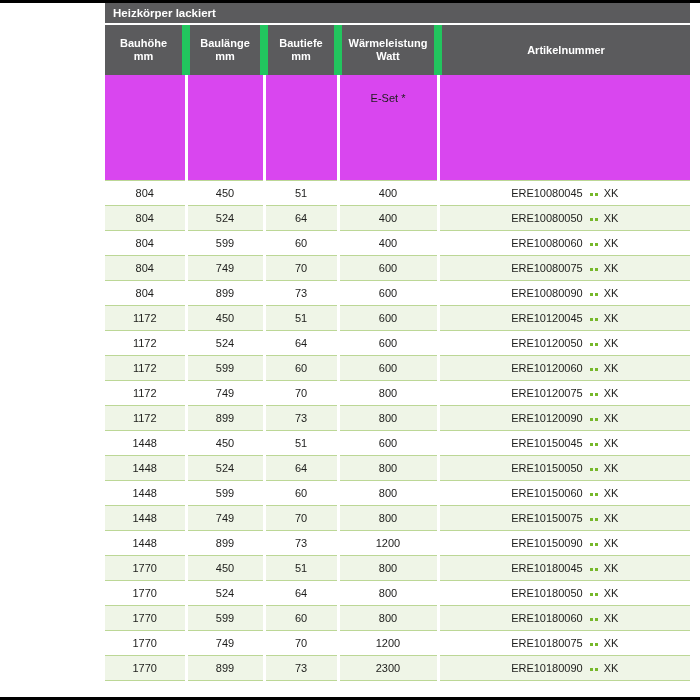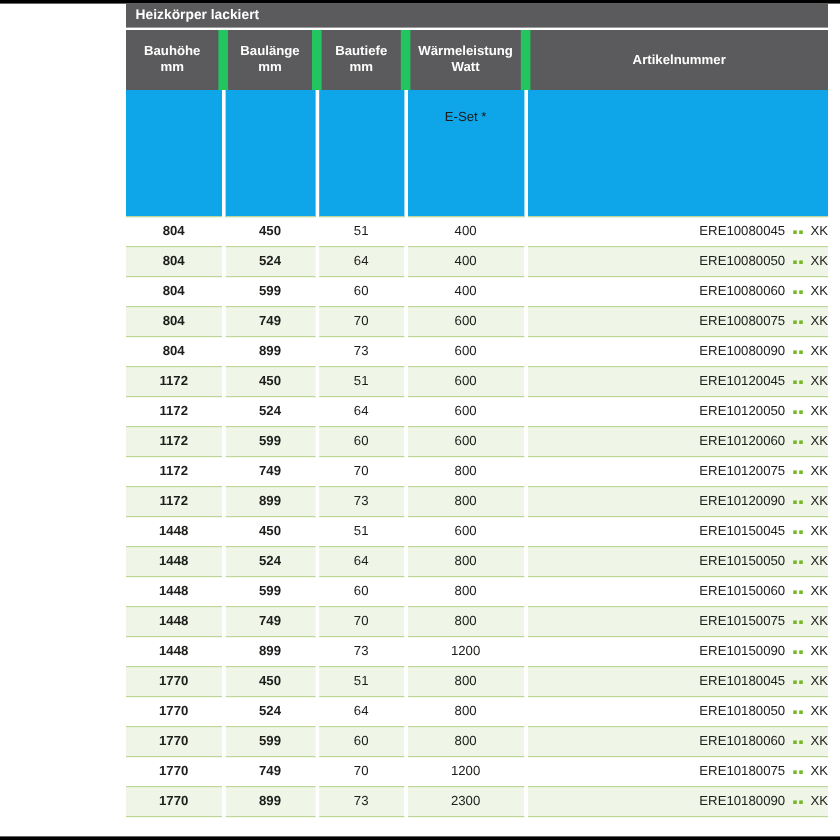--- a/index.html
+++ b/index.html
@@ -57,21 +57,21 @@
     padding: 0;
     border-right: 8px solid #22c55e;
   }
   th:last-child { border-right: none; }
   th span { display: block; }
   th span:empty { display: none; }
 
   
   tbody.subhead td {
     height: 105px;
-    background: #0ea5e9;
+    background: #d946ef;
     vertical-align: top;
     text-align: center;
     padding: 0;
     border-right: 3px solid #ffffff;
     border-bottom: 1px solid var(--row-line, #bcd796);
   }
   tbody.subhead td:last-child { border-right: none; }
   tbody.subhead .eset {
     padding-top: 17px;
     font-size: 11px;
@@ -83,23 +83,23 @@
     line-height: 24px;
     text-align: center;
     padding: 0;
     font-size: 11px;
     background: #ffffff;
     border-right: 3px solid #ffffff;
     border-bottom: 1px solid var(--row-line, #bcd796);
     white-space: nowrap;
     overflow: hidden;
   }
-  tbody.rows td:last-child { border-right: none; text-align: right; }
+  tbody.rows td:last-child { border-right: none; }
   tbody.rows tr:nth-child(even) td { background: var(--row-alt-bg, #eff5e7); }
-  tbody.rows td.b { font-weight: bold; }
+  tbody.rows td.b { font-weight: normal; }
 
   .dots { display: inline-block; margin: 0 5px 0 6px; }
   .dots i {
     display: inline-block;
     width: 3px; height: 3px;
     background: var(--dot-green, #76b82a);
     margin: 0 1px;
     vertical-align: 1px;
   }
 </style>

